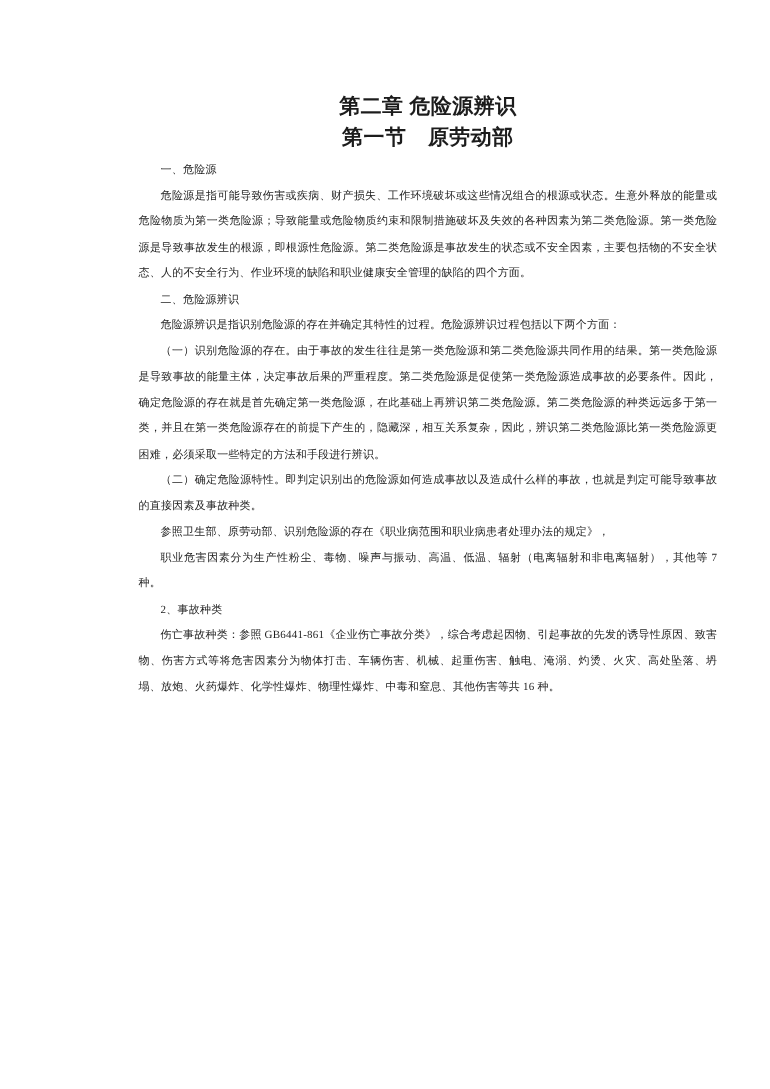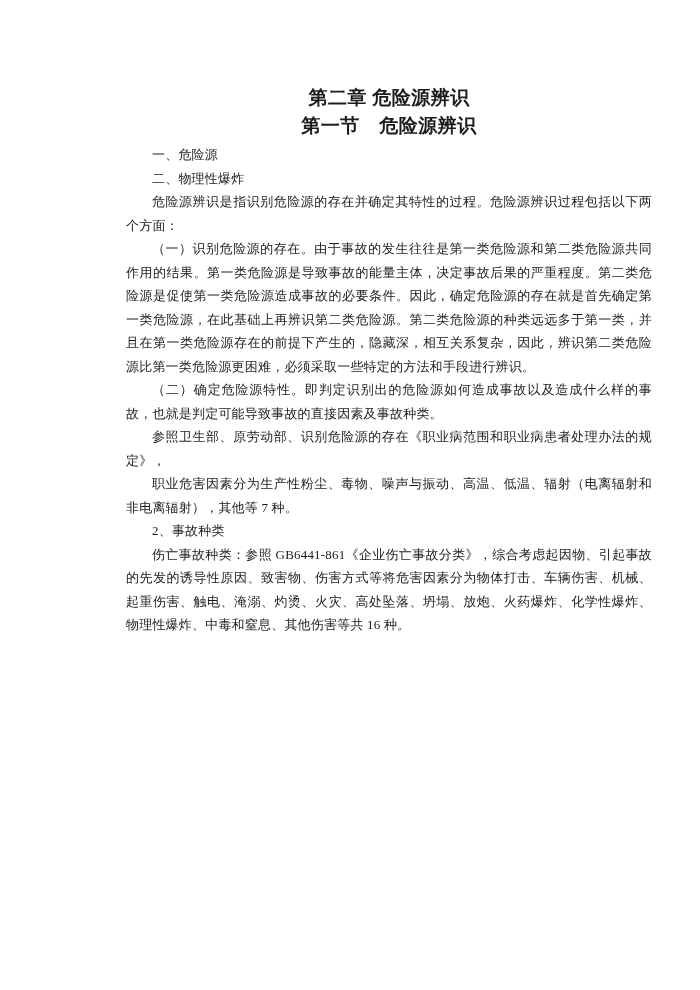--- a/index.html
+++ b/index.html
@@ -25,38 +25,39 @@
     font-size: 19px;
     line-height: 28px;
     font-weight: bold;
     letter-spacing: 0.5px;
   }
   .body-text {
     margin-top: 3px;
   }
   .body-text p {
     margin: 0;
-    font-size: 13px;
+    font-size: 10px;
     line-height: 23.5px;
     text-align: justify;
     text-justify: inter-ideograph;
     text-indent: 2em;
     letter-spacing: 0.2px;
   }
 </style>
 </head>
 <body>
 
 <div class="page">
   <h1 class="chapter-title">第二章 危险源辨识</h1>
-  <h2 class="section-title">第一节　危险源辨识</h2>
+  <h2 class="section-title">第一节　原劳动部</h2>
 
   <div class="body-text">
     <p>一、危险源</p>
-    <p>二、物理性爆炸</p>
+    <p>危险源是指可能导致伤害或疾病、财产损失、工作环境破坏或这些情况组合的根源或状态。生意外释放的能量或危险物质为第一类危险源；导致能量或危险物质约束和限制措施破坏及失效的各种因素为第二类危险源。第一类危险源是导致事故发生的根源，即根源性危险源。第二类危险源是事故发生的状态或不安全因素，主要包括物的不安全状态、人的不安全行为、作业环境的缺陷和职业健康安全管理的缺陷的四个方面。</p>
+    <p>二、危险源辨识</p>
     <p>危险源辨识是指识别危险源的存在并确定其特性的过程。危险源辨识过程包括以下两个方面：</p>
     <p>（一）识别危险源的存在。由于事故的发生往往是第一类危险源和第二类危险源共同作用的结果。第一类危险源是导致事故的能量主体，决定事故后果的严重程度。第二类危险源是促使第一类危险源造成事故的必要条件。因此，确定危险源的存在就是首先确定第一类危险源，在此基础上再辨识第二类危险源。第二类危险源的种类远远多于第一类，并且在第一类危险源存在的前提下产生的，隐藏深，相互关系复杂，因此，辨识第二类危险源比第一类危险源更困难，必须采取一些特定的方法和手段进行辨识。</p>
     <p>（二）确定危险源特性。即判定识别出的危险源如何造成事故以及造成什么样的事故，也就是判定可能导致事故的直接因素及事故种类。</p>
     <p>参照卫生部、原劳动部、识别危险源的存在《职业病范围和职业病患者处理办法的规定》，</p>
     <p>职业危害因素分为生产性粉尘、毒物、噪声与振动、高温、低温、辐射（电离辐射和非电离辐射），其他等 7 种。</p>
     <p>2、事故种类</p>
     <p>伤亡事故种类：参照 GB6441-861《企业伤亡事故分类》，综合考虑起因物、引起事故的先发的诱导性原因、致害物、伤害方式等将危害因素分为物体打击、车辆伤害、机械、起重伤害、触电、淹溺、灼烫、火灾、高处坠落、坍塌、放炮、火药爆炸、化学性爆炸、物理性爆炸、中毒和窒息、其他伤害等共 16 种。</p>
   </div>
 </div>
 

